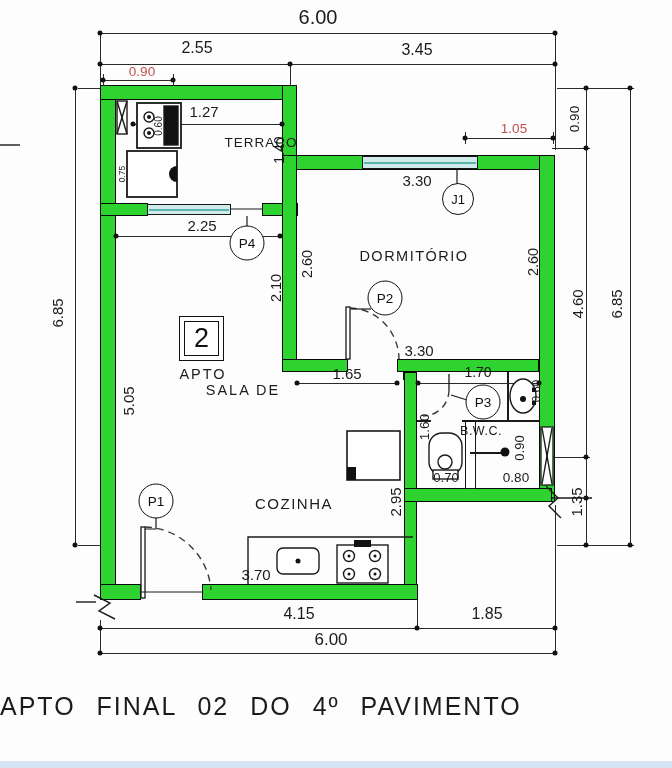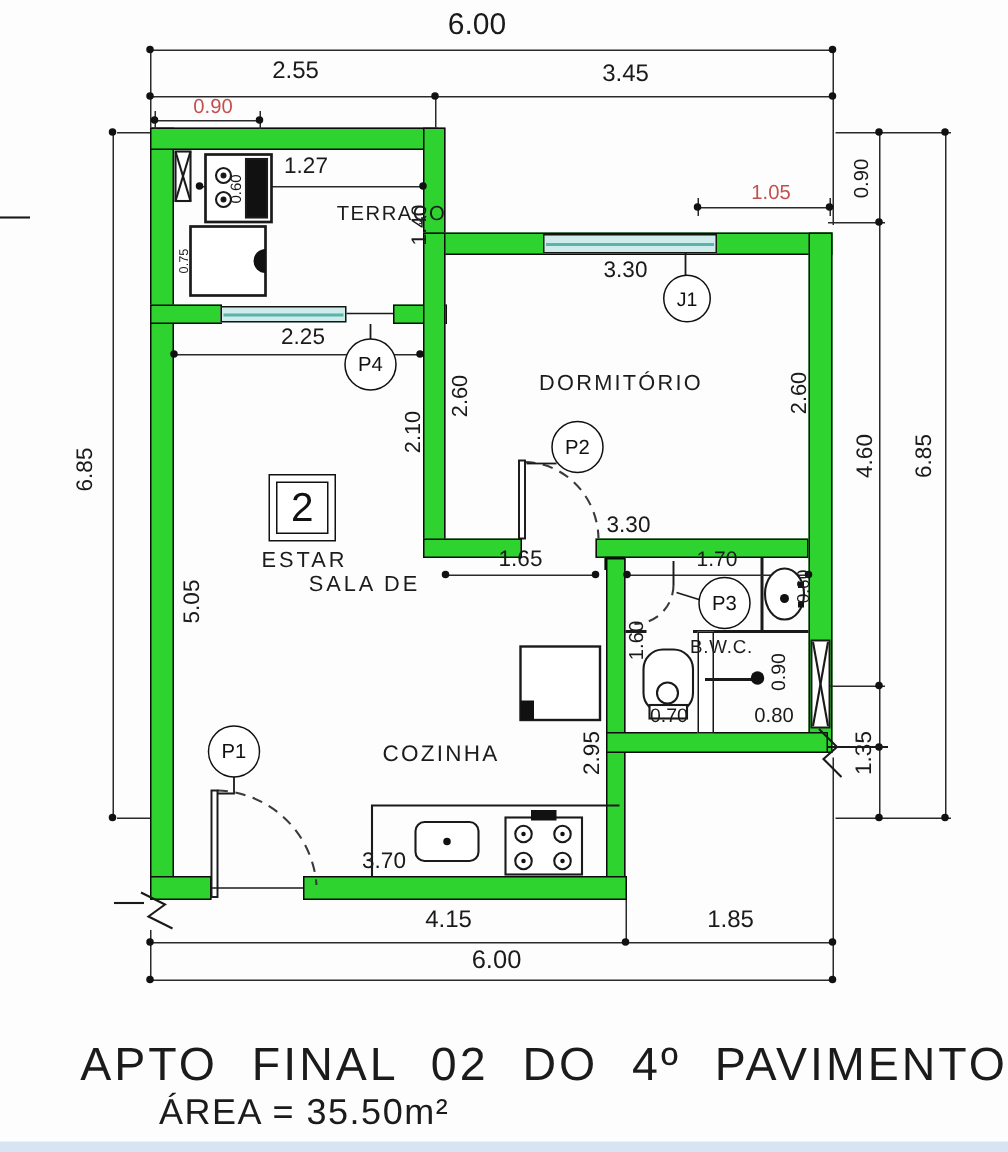--- a/index.html
+++ b/index.html
@@ -19,21 +19,21 @@
        font-size:13.5px;color:#111;z-index:6;}
   .tag.small{width:30px;height:30px;font-size:13px;}
   .room{position:absolute;white-space:nowrap;color:#1c1c1c;transform:translate(-50%,-50%);
         letter-spacing:1.5px;font-size:15px;z-index:5;}
   .unitbox{position:absolute;left:179px;top:316px;width:45px;height:45px;border:1.7px solid #111;
            background:#fff;box-sizing:border-box;z-index:5;}
   .unitbox .inner{position:absolute;inset:4px;border:1.6px solid #111;display:flex;align-items:center;
                   justify-content:center;font-size:27px;color:#111;}
   #svgl{position:absolute;left:0;top:0;z-index:4;pointer-events:none;}
   .z5{z-index:5;}
-  #title1{position:absolute;left:0;top:692px;width:672px;text-align:right;font-size:31px;color:#1b1b1b;
+  #title1{position:absolute;left:0;top:692px;width:672px;text-align:left;font-size:25px;color:#1b1b1b;
           letter-spacing:2px;word-spacing:12px;z-index:7;}
   #title2{position:absolute;left:106px;top:728px;font-size:24px;color:#1b1b1b;letter-spacing:1px;z-index:7;}
   #footstrip{position:absolute;left:0;top:761px;width:672px;height:7px;background:#d7e5f3;}
 </style>
 </head>
 <body>
 
 <div id="sheet">
 
   <div class="wall" style="left:100px;top:85px;width:16px;height:515px;"></div>
@@ -233,32 +233,31 @@
   <div class="hlab z5" style="left:492px;top:477px;font-size:13.5px;padding-left:48px;">0.80</div>
   <div class="vlab z5" style="left:519px;top:448px;font-size:13px;">0.90</div>
   <div class="vlab z5" style="left:536px;top:391px;font-size:11.5px;">0.60</div>
   <div class="vlab z5" style="left:395px;top:502px;">2.95</div>
   <div class="hlab z5" style="left:256px;top:574px;">3.70</div>
   <div class="vlab z5" style="left:158px;top:126px;font-size:10px;">0.60</div>
   <div class="vlab z5" style="left:122px;top:174px;font-size:8.5px;">0.75</div>
 
   <div class="room" style="left:217px;top:142px;font-size:13.5px;letter-spacing:1px;margin-left:44px;">TERRAÇO</div>
   <div class="room" style="left:414px;top:256px;font-size:14.5px;">DORMITÓRIO</div>
-  <div class="room" style="left:203px;top:374px;font-size:14.5px;letter-spacing:2px;">ESTAR</div>
+  <div class="room" style="left:203px;top:374px;font-size:14.5px;letter-spacing:2px;">APTO</div>
   <div class="room" style="left:203px;top:390px;font-size:14.5px;letter-spacing:2px;margin-left:40px;">SALA DE</div>
   <div class="room" style="left:294px;top:503px;">COZINHA</div>
   <div class="room" style="left:481px;top:431px;font-size:12.5px;letter-spacing:0.5px;">B.W.C.</div>
 
   <div class="unitbox">
     <div class="inner">2</div>
   </div>
 
   <div class="tag" style="left:156px;top:501px;">P1</div>
   <div class="tag" style="left:385px;top:298px;">P2</div>
   <div class="tag" style="left:483px;top:402px;">P3</div>
   <div class="tag" style="left:247px;top:243px;">P4</div>
   <div class="tag small" style="left:458px;top:199px;">J1</div>
 
   <div id="title1">APTO FINAL 02 DO 4º PAVIMENTO</div>
-  <div id="title2">ÁREA = 35.50m²</div>
   <div id="footstrip"></div>
 
 </div>
 
 </body></html>

